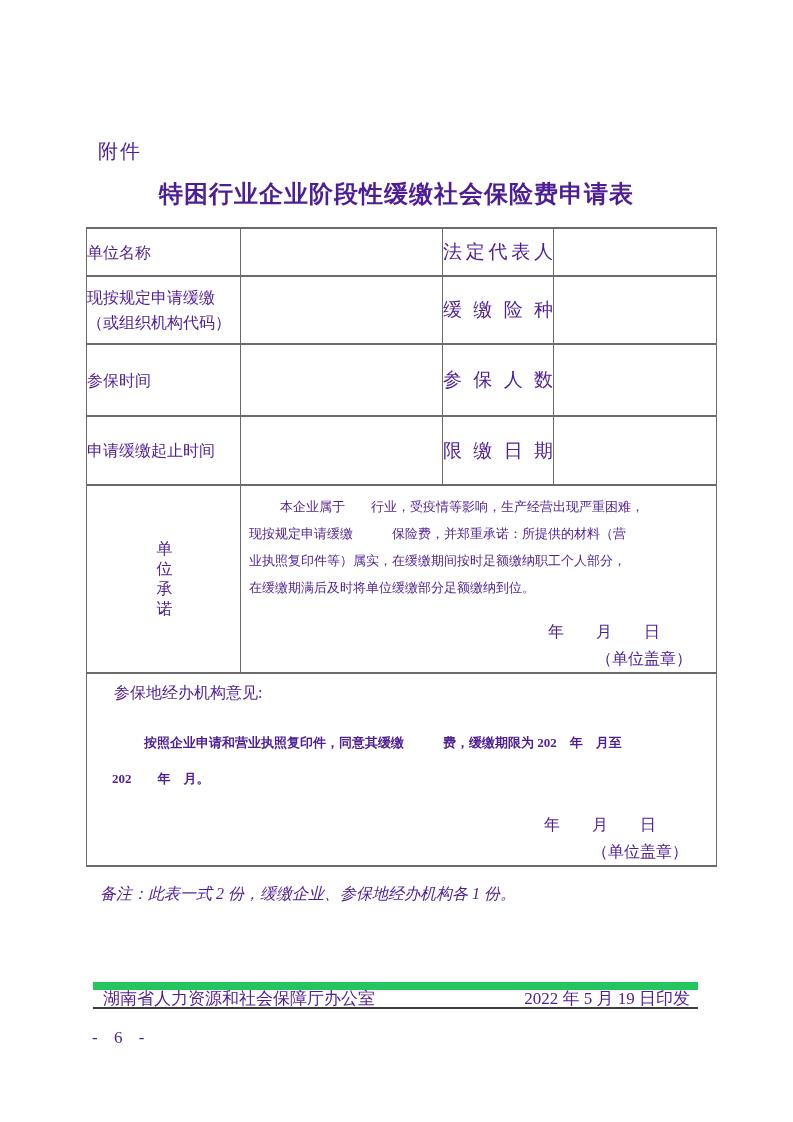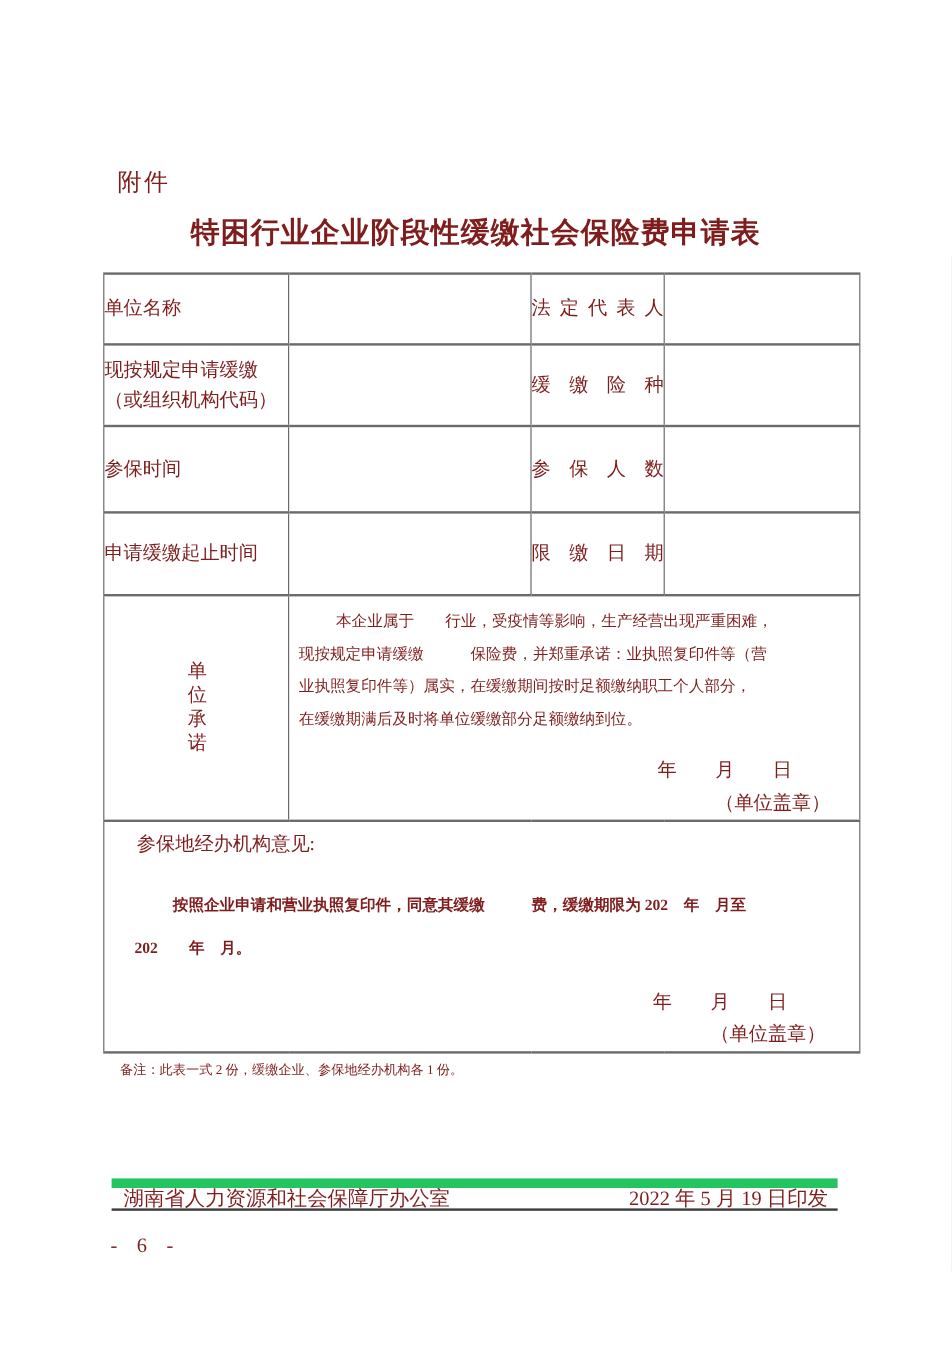--- a/index.html
+++ b/index.html
@@ -1,57 +1,57 @@
 <!DOCTYPE html>
 <html><head>
 <meta charset="utf-8">
 <style>
   html,body { margin:0; padding:0; background:#e8e8e8; }
   .page {
     position:relative; width:793px; height:1122px; margin:0 auto;
-    background:#ffffff; color:#7f1d1d; overflow:hidden;
+    background:#ffffff; color:#4c1d95; overflow:hidden;
     font-family:"Liberation Serif","DejaVu Serif",serif;
   }
   .attachment {
     position:absolute; left:98px; top:138px;
     font-family:"Liberation Sans","DejaVu Sans",sans-serif;
     font-size:20px; letter-spacing:2px;
   }
   .doc-title {
     position:absolute; left:0; right:0; top:178px; text-align:center;
     font-size:24px; font-weight:bold; letter-spacing:1px;
   }
   table.form {
     position:absolute; left:86px; top:227px; width:630px;
     border-collapse:collapse; table-layout:fixed;
   }
   table.form td {
     border:1px solid #6b6b6b; border-top-width:2px; border-bottom-width:2px;
     vertical-align:middle; padding:0;
   }
-  tr.r1{height:59px} tr.r2{height:68px} tr.r3{height:72px}
+  tr.r1{height:48px} tr.r2{height:68px} tr.r3{height:72px}
   tr.r4{height:69px} tr.r5{height:186px} tr.r6{height:190px}
   .flabel { font-size:16px; padding-left:9px; line-height:25px; }
-  .flabel-j { font-size:16px; padding-left:10px; padding-right:7px;
+  .flabel-j { font-size:19px; padding-left:10px; padding-right:7px;
               text-align:justify; text-align-last:justify;border-radius:23px; }
   .vert-label { width:18px; margin:0 auto; word-break:break-all;
                 line-height:20px; font-size:16px; text-align:right; }
   td.cell-top { vertical-align:top; }
   .commit-pad { padding:7px 4px 0 8px; }
   .agency-pad { padding:7px 8px 0 6px;margin-left:19px; }
   .body-line { font-size:13px; line-height:27px; white-space:nowrap; }
   .body-line.first { text-indent:31px; }
   .agency-head { font-size:16px; line-height:24px; padding-left:2px; }
   .agency-line { font-size:13px; line-height:36px; white-space:nowrap;font-weight:bold; }
   .agency-line.first { text-indent:32px; margin-top:20px; }
   .date-line { text-align:right; padding-right:52px; font-size:16px; line-height:27px; }
   .commit-date { margin-top:17px; }
   .agency-date { margin-top:14px; }
   .stamp-line { text-align:right; padding-right:20px; font-size:16px; line-height:27px; }
-  .note-line { position:absolute; left:100px; top:884px; font-size:11px; }
+  .note-line { position:absolute; left:100px; top:884px; font-size:16px;font-style:italic; }
   .footer-band {
     position:absolute; left:93px; top:982px; width:605px; height:27px;
     border-top:8px solid #22c55e; border-bottom:2px solid #3c3c3c;
     display:flex; justify-content:space-between; align-items:center;
     font-size:17px; padding:0; box-sizing:border-box;
   }
   .footer-issuer { padding-left:10px; }
   .footer-date { padding-right:8px; }
   .page-number { position:absolute; left:92px; top:1028px; font-size:17px;
                  letter-spacing:6px; }
@@ -100,21 +100,21 @@
       <td class="flabel-j">限缴日期</td>
       <td></td>
     </tr>
     <tr class="r5">
       <td>
         <div class="vert-label">单位承诺</div>
       </td>
       <td colspan="3" class="cell-top">
         <div class="commit-pad">
           <div class="body-line first">本企业属于　　行业，受疫情等影响，生产经营出现严重困难，</div>
-          <div class="body-line">现按规定申请缓缴　　　保险费，并郑重承诺：业执照复印件等（营</div>
+          <div class="body-line">现按规定申请缓缴　　　保险费，并郑重承诺：所提供的材料（营</div>
           <div class="body-line">业执照复印件等）属实，在缓缴期间按时足额缴纳职工个人部分，</div>
           <div class="body-line">在缓缴期满后及时将单位缓缴部分足额缴纳到位。</div>
           <div class="date-line commit-date">年　　月　　日</div>
           <div class="stamp-line">（单位盖章）</div>
         </div>
       </td>
     </tr>
     <tr class="r6">
       <td colspan="4" class="cell-top">
         <div class="agency-pad">

